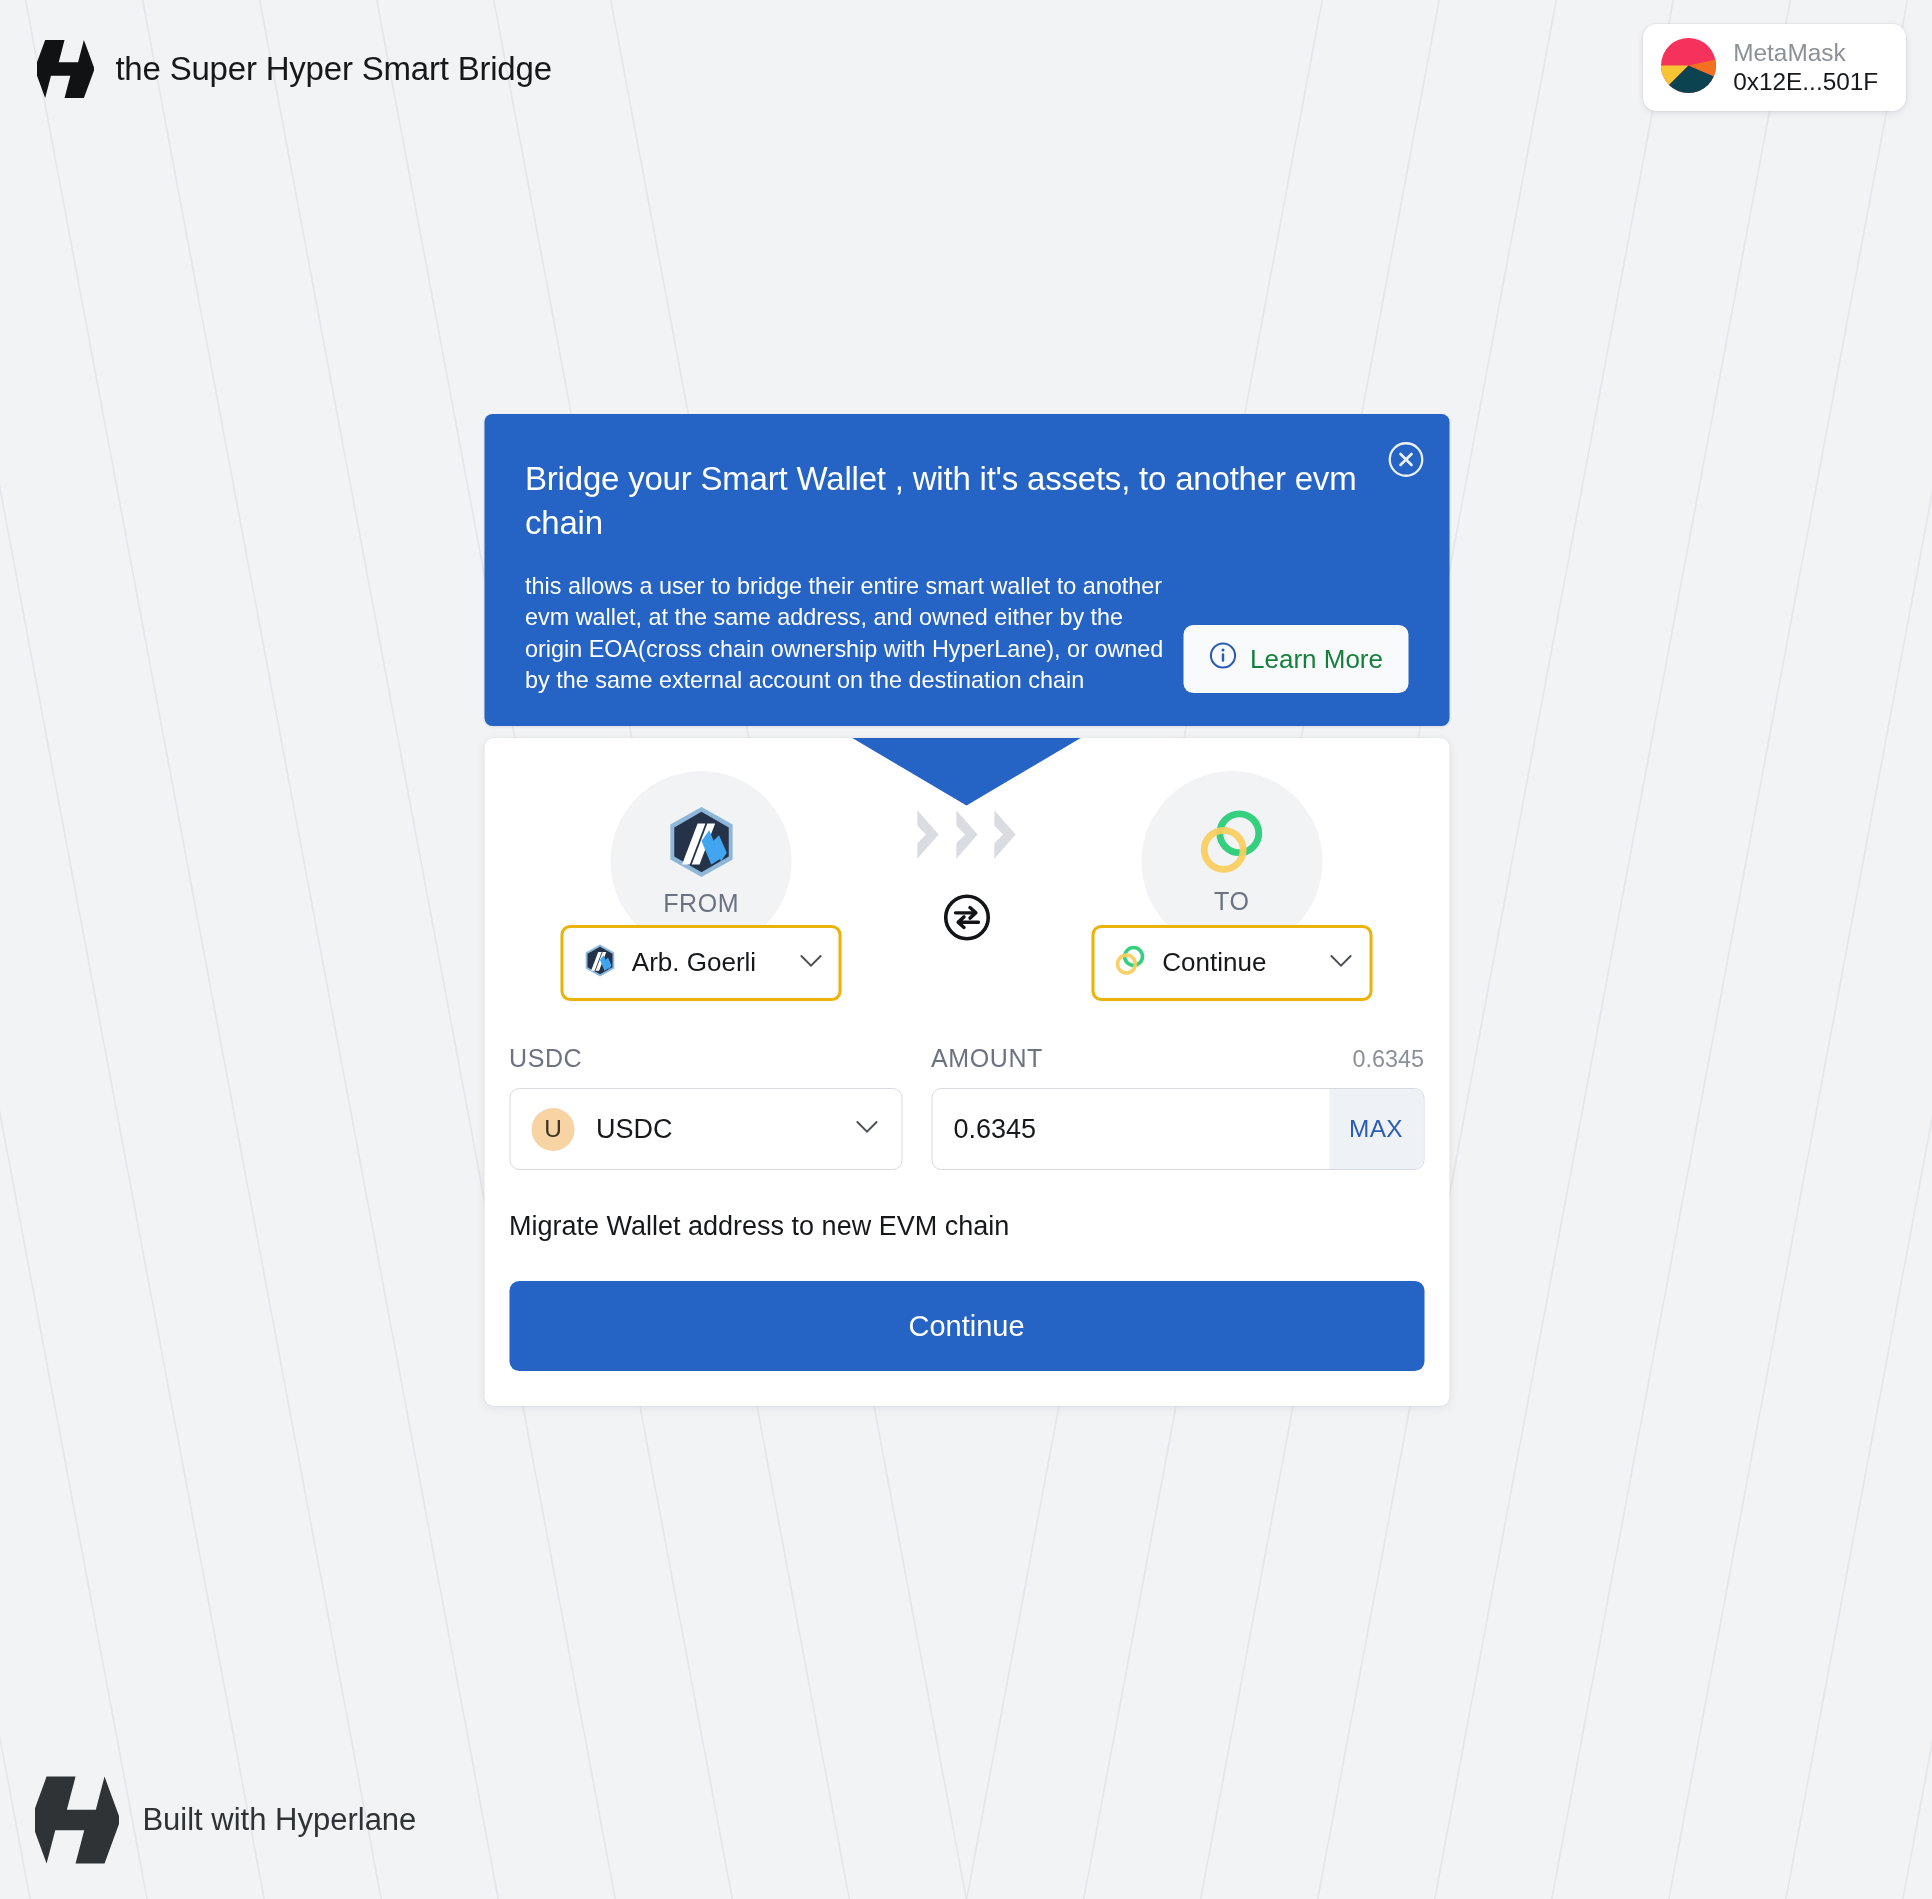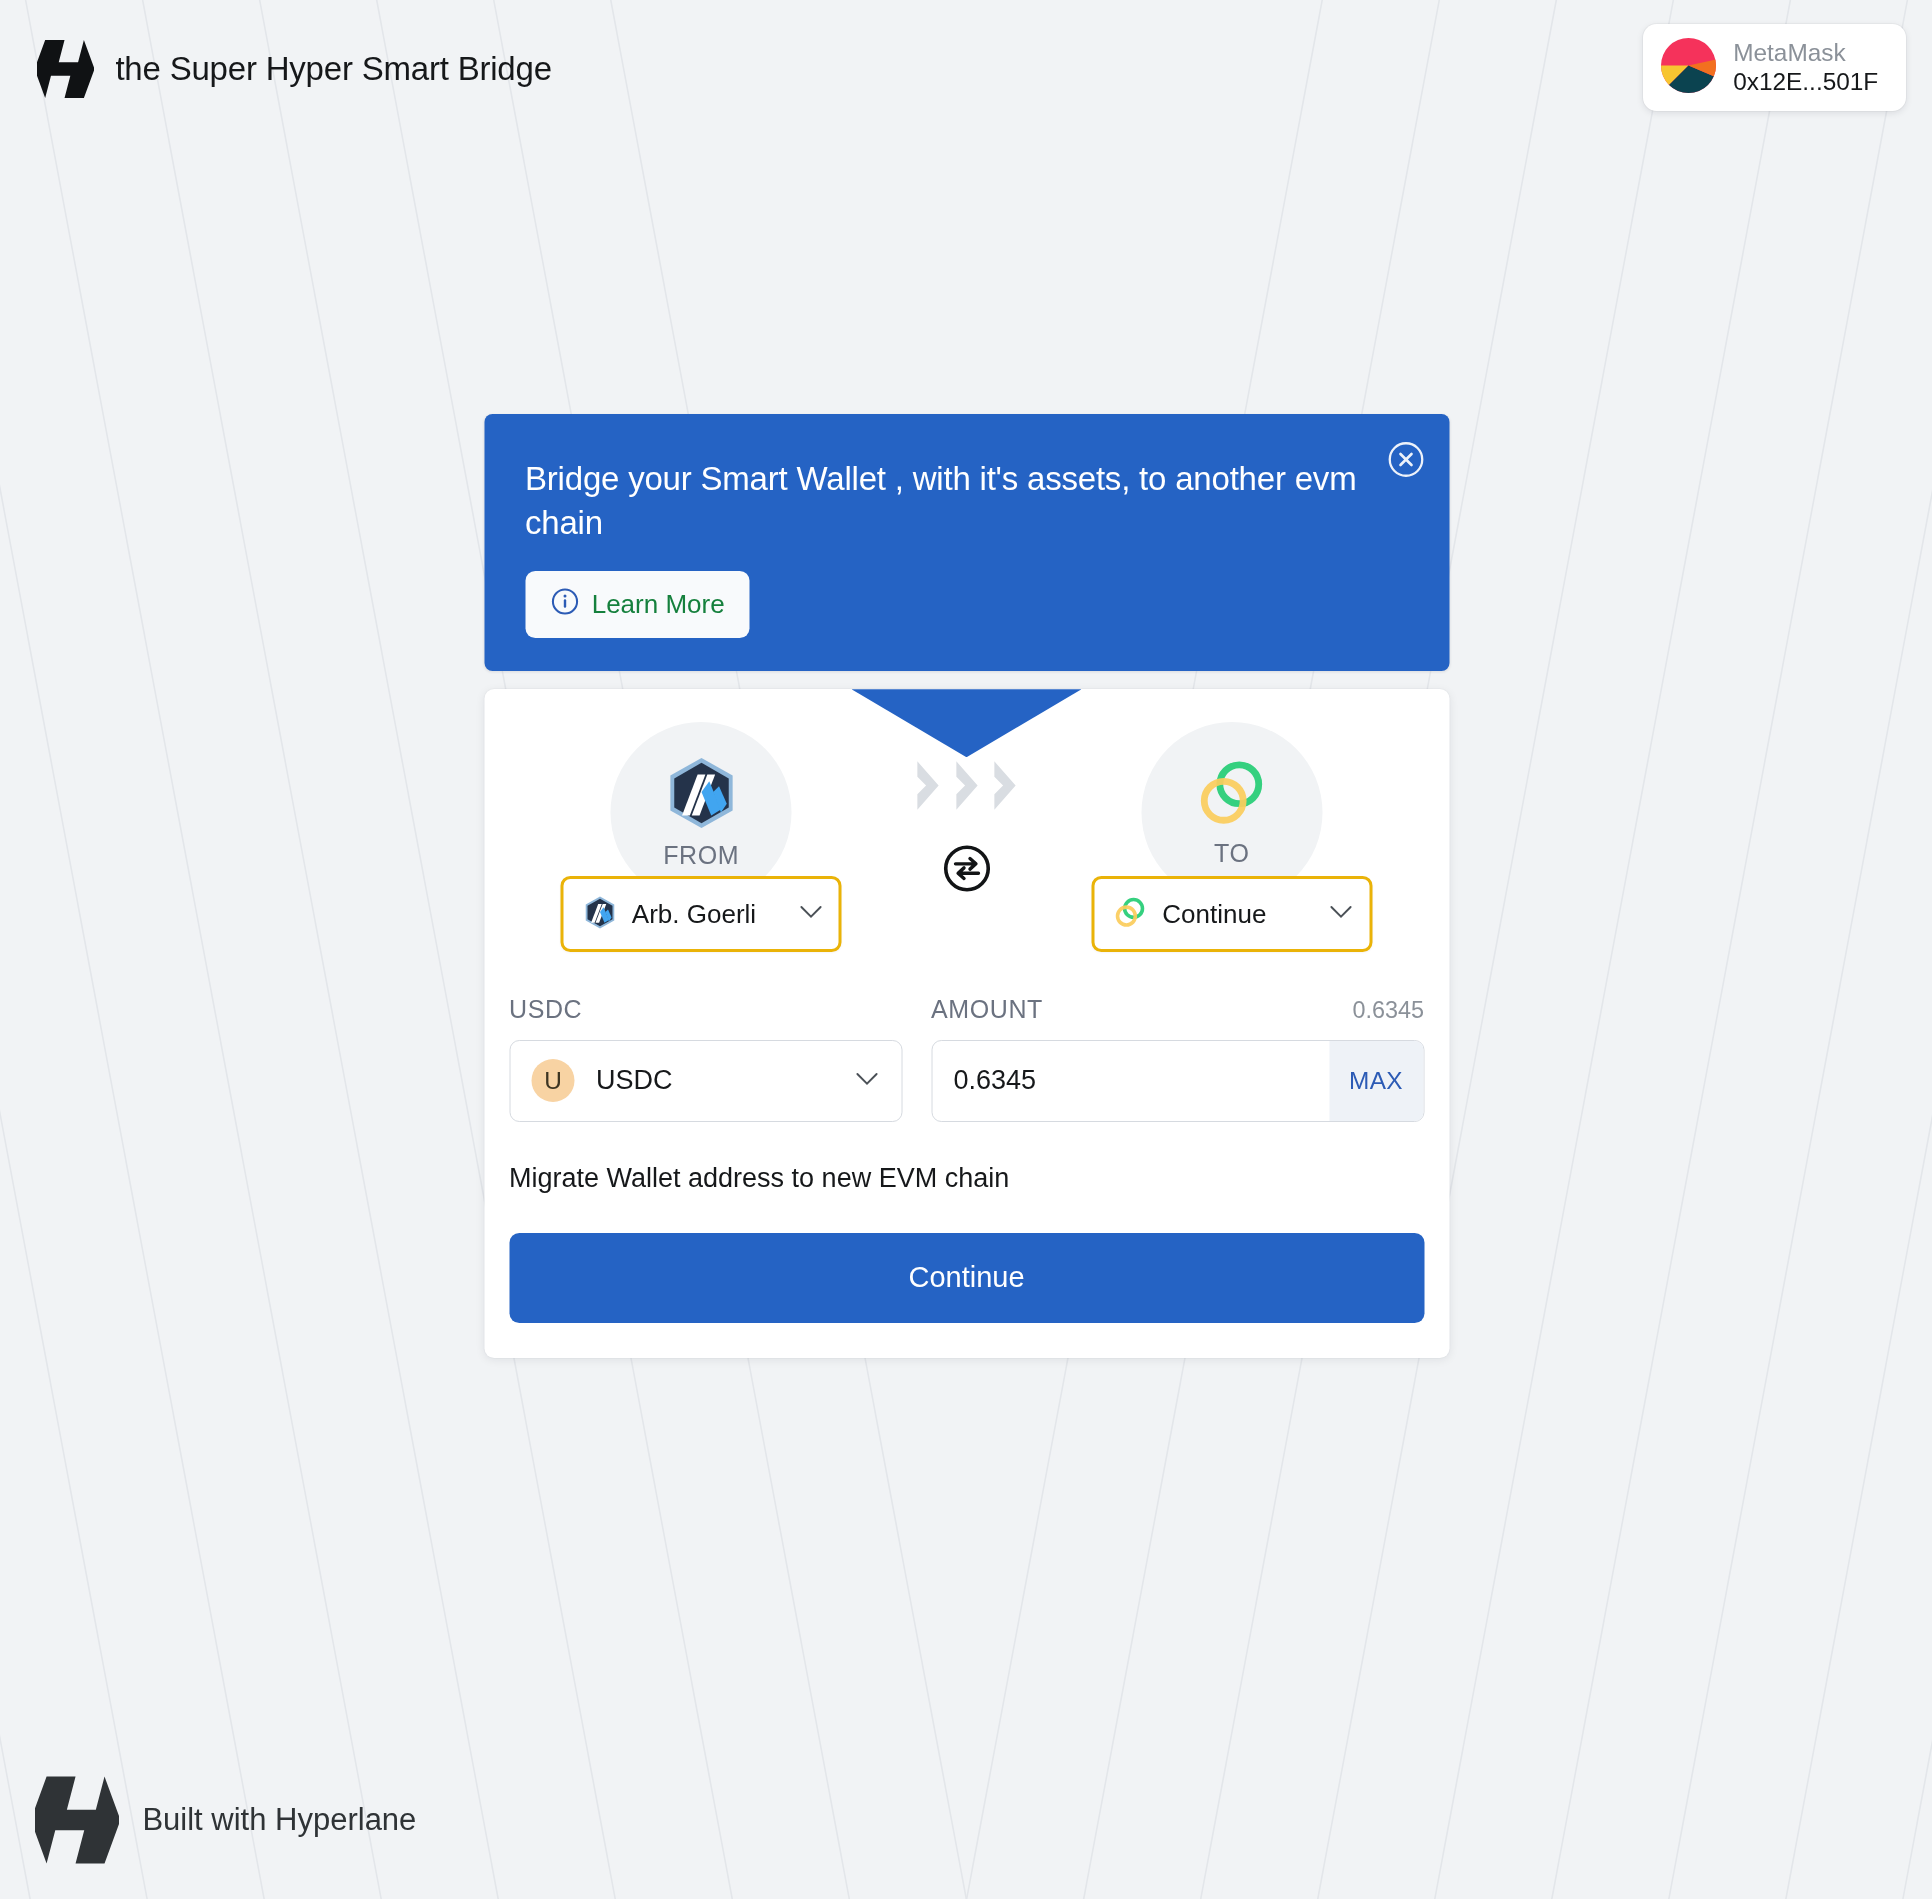--- a/index.html
+++ b/index.html
@@ -141,21 +141,21 @@
     height: 39px;
     cursor: pointer;
     opacity: .92;
   }
 
   
   #bridge-card {
     position: relative;
     background: #ffffff;
     border-radius: 9.8px;
-    margin-top: 18px;
+    margin-top: 12px;
     padding: 0 25px 35px 25px;
     box-shadow: 0 2px 9.8px rgba(16,24,40,.08), 0 0 0 1px rgba(16,24,40,.02);
     overflow: hidden;
   }
 
   #down-arrow {
     position: absolute;
     top: 0;
     left: 50%;
     transform: translateX(-50%);
@@ -427,20 +427,21 @@
     <span id="wallet-name">MetaMask</span>
     <span id="wallet-address">0x12E...501F</span>
   </span>
 </div>
 
 <div id="center-col">
 
   <div id="info-banner">
     <div id="banner-title">Bridge your Smart Wallet , with it's assets, to another evm chain</div>
     <div id="banner-row">
+      <div id="banner-body">this allows a user to bridge their entire smart wallet to another evm wallet, at the same address, and owned either by the origin EOA(cross chain ownership with HyperLane), or owned by the same external account on the destination chain</div>
       <button id="learn-more-btn">
         <span>
           <svg width="29" height="29" viewBox="0 0 24 24" aria-hidden="true">
             <circle cx="12" cy="12" r="10" fill="none" stroke="#2c5bb5" stroke-width="1.7"></circle>
             <circle cx="12" cy="7.4" r="1.25" fill="#2c5bb5"></circle>
             <rect x="11" y="10.2" width="2" height="7" rx="1" fill="#2c5bb5"></rect>
           </svg>
         </span>
         <span>Learn More</span>
       </button>

